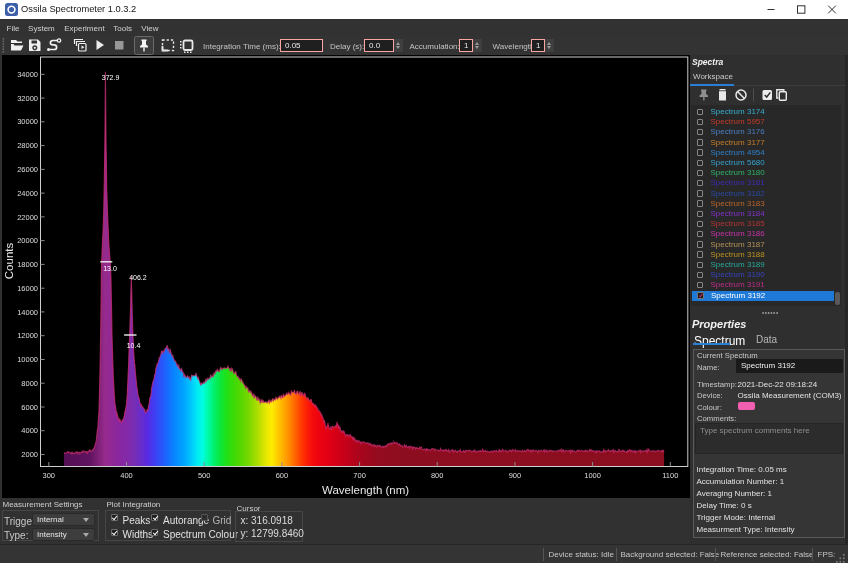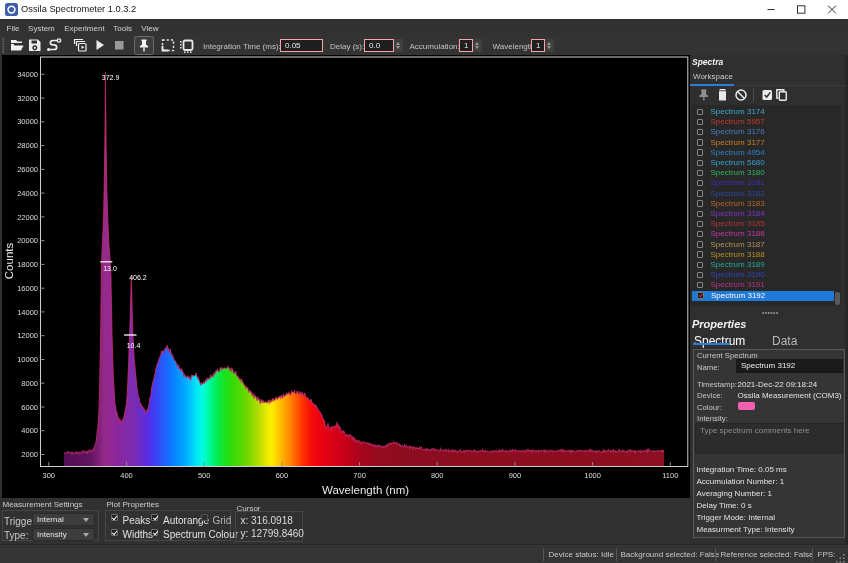--- a/index.html
+++ b/index.html
@@ -32,21 +32,21 @@
 .lrow.sel { background:#1e7ad6; left:691.5px; width:142px; }
 .lcb { position:absolute; left:5.5px; top:1.5px; width:6.5px; height:6.5px; background:#252525; border:1px solid #878787; border-radius:1px; }
 .selcb { background:#1c1c1c; border-color:#777; }
 .lname { position:absolute; left:19.5px; top:0px; font-size:8px; line-height:10.2px; font-weight:normal; letter-spacing:0px; }
 .chk { position:absolute; left:0.8px; top:0.8px; width:4.2px; height:2.4px; border-left:1.3px solid #fff; border-bottom:1.3px solid #fff; transform:rotate(-50deg); }
 .chk.mag { border-color:#cc2a6e; }
 #sthumb { position:absolute; left:834.5px; top:292px; width:5.5px; height:13px; background:#5a5a5a; border-radius:2px; }
 #split1 { position:absolute; left:762px; top:310.5px; width:28px; height:3px; color:#9a9a9a; font-size:6.5px; line-height:3px; letter-spacing:0.5px; }
 #props_t { position:absolute; left:692px; top:318px; font-size:11px; font-weight:bold; font-style:italic; color:#f2f2f2; }
 #tab_spec { position:absolute; left:694px; top:333.5px; font-size:12px; color:#ffffff; }
-#tab_data { position:absolute; left:772px; top:333.5px; font-size:12px; color:#b8b8b8; }
+#tab_data { position:absolute; left:756px; top:333.5px; font-size:10px; color:#b8b8b8; }
 #tab_line { position:absolute; left:692.5px; top:342.5px; width:37px; height:2px; background:#2a7fd4; }
 #gbox { position:absolute; left:692.5px; top:349px; width:152.5px; height:188.5px; border:1px solid #5a5a5a; background:#353535; }
 .plab { position:absolute; font-size:7.7px; color:#c9c9c9; }
 .pval { position:absolute; font-size:8px; color:#e2e2e2; }
 #nameinp { position:absolute; left:736px; top:358.5px; width:107px; height:14px; background:#1a1a1a; color:#f0f0f0; font-size:8px; line-height:14px; padding-left:5px; }
 #swatch { position:absolute; left:737.5px; top:401.5px; width:17px; height:8px; background:#f25fb0; border-radius:2px; }
 #comments { position:absolute; left:694.5px; top:422.5px; width:148.5px; height:31.5px; background:#2c2c2c; border:1px solid #252525; }
 #ph { position:absolute; left:700px; top:426px; font-size:8px; color:#8f8f8f; }
 
 #bpanel { position:absolute; left:0px; top:498px; width:690px; height:45.5px; background:#313131; }
@@ -401,38 +401,38 @@
 <div id="gbox"></div>
 <div class="plab" style="left:697px;top:350.5px">Current Spectrum</div>
 <div class="plab" style="left:697px;top:363px">Name:</div>
 <div id="nameinp">Spectrum 3192</div>
 <div class="plab" style="left:697px;top:379.5px">Timestamp:</div>
 <div class="pval" style="left:737.5px;top:379.5px">2021-Dec-22 09:18:24</div>
 <div class="plab" style="left:697px;top:391px">Device:</div>
 <div class="pval" style="left:737.5px;top:391px">Ossila Measurement (COM3)</div>
 <div class="plab" style="left:697px;top:402.5px">Colour:</div>
 <div id="swatch"></div>
-<div class="plab" style="left:697px;top:414px">Intensity:</div>
+<div class="plab" style="left:697px;top:414px">Comments:</div>
 <div id="comments"></div>
 <div id="ph">Type spectrum comments here</div>
 <div class="pval" style="left:696.5px;top:464.5px">Integration Time: 0.05 ms</div>
 <div class="pval" style="left:696.5px;top:476.5px">Accumulation Number: 1</div>
 <div class="pval" style="left:696.5px;top:488.5px">Averaging Number: 1</div>
 <div class="pval" style="left:696.5px;top:501px">Delay Time: 0 s</div>
 <div class="pval" style="left:696.5px;top:513px">Trigger Mode: Internal</div>
 <div class="pval" style="left:696.5px;top:525px">Measurment Type: Intensity</div>
 
 <div id="bpanel">
   <div class="gt" style="left:2.5px;top:2px">Measurement Settings</div>
   <div class="gb" style="left:1.5px;top:11.5px;width:97px;height:31.5px"></div>
   <div class="blab" style="left:4px;top:17.5px">Trigger:</div>
   <div class="combo" style="top:15px">Internal</div>
   <div class="blab" style="left:4px;top:31.5px">Type:</div>
   <div class="combo" style="top:29.5px">Intensity</div>
-  <div class="gt" style="left:106.5px;top:2px">Plot Properties</div>
+  <div class="gt" style="left:106.5px;top:2px">Plot Integration</div>
   <div class="gb" style="left:104.5px;top:11.5px;width:126.5px;height:31.5px"></div>
   <div class="cb" style="left:110.5px;top:16px">
       <span class="chk"></span>
     </div>
   <div class="cblab" style="left:122.5px;top:16.5px">Peaks</div>
   <div class="cb" style="left:151px;top:16px">
       <span class="chk"></span>
     </div>
   <div class="cblab" style="left:163px;top:16.5px">Autorange</div>
   <div class="cb off" style="left:201px;top:16px"></div>

